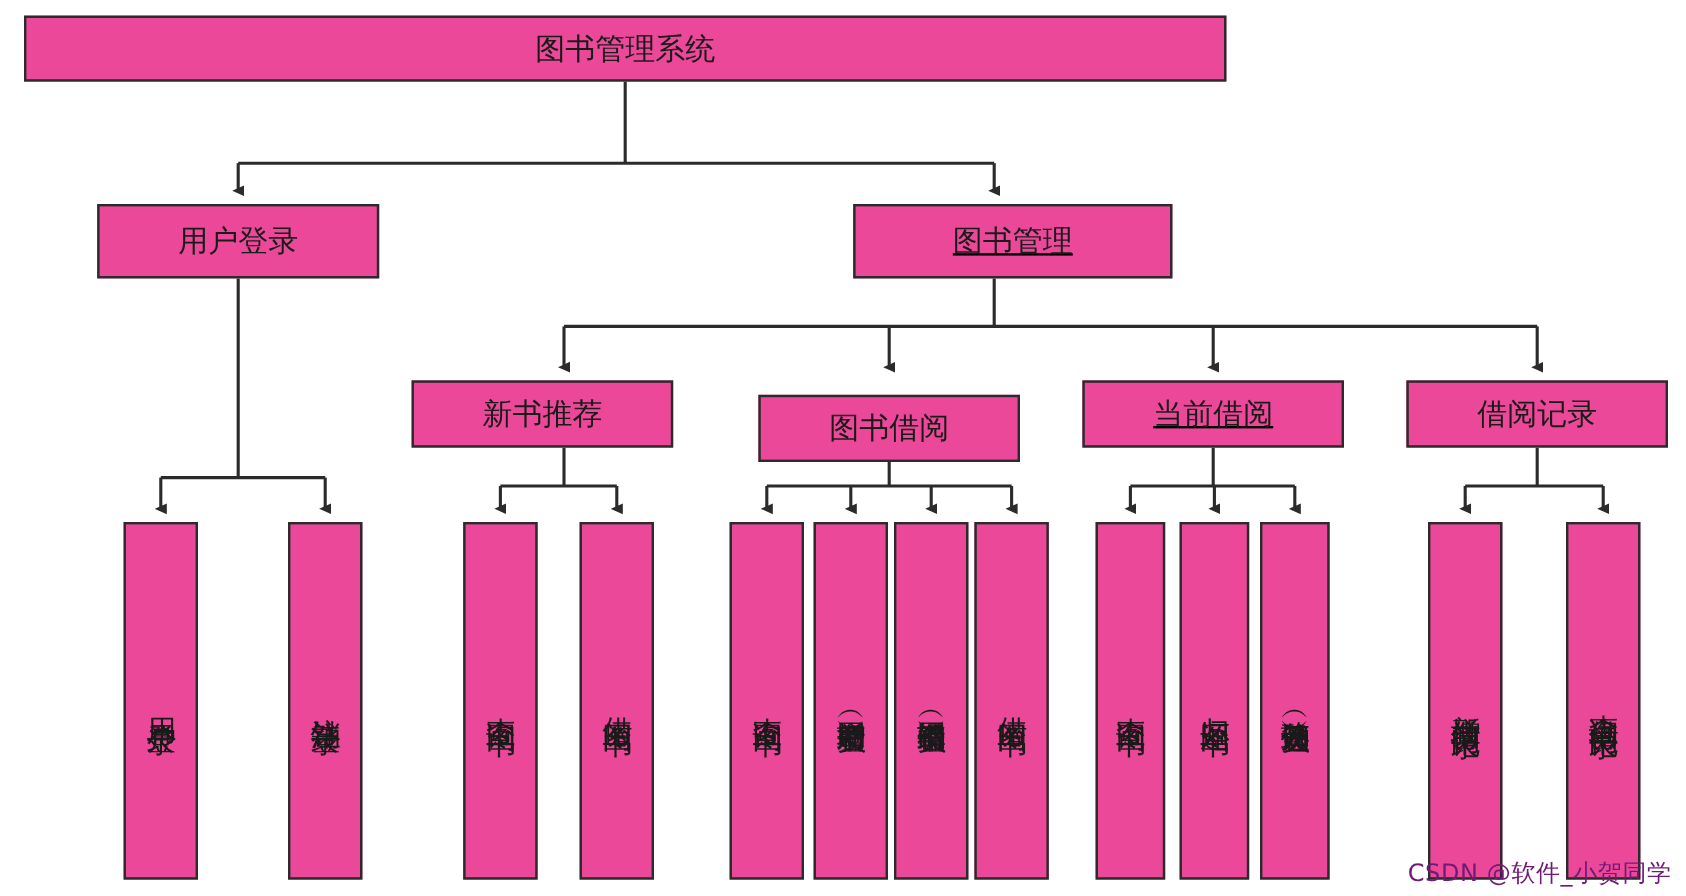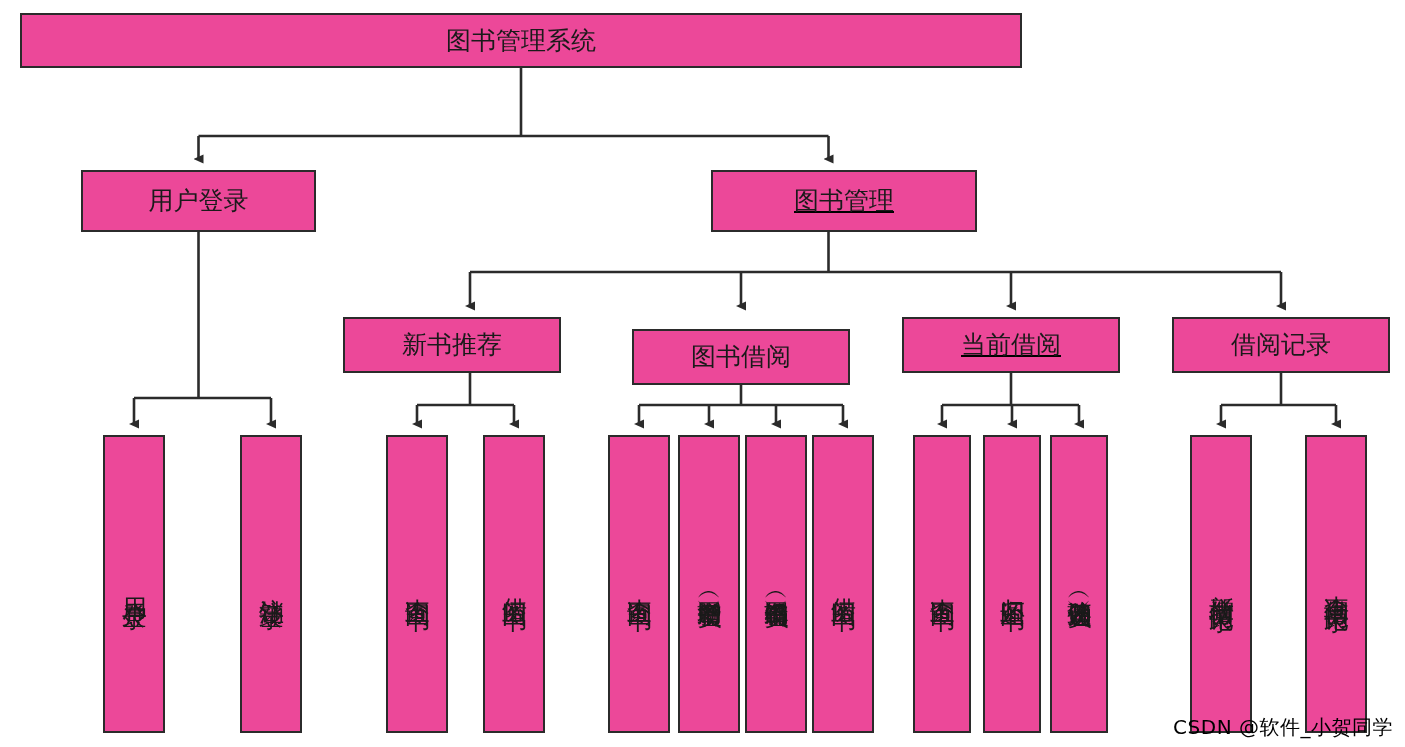--- a/index.html
+++ b/index.html
@@ -55,21 +55,21 @@
   }
   .node.vertical.tight .node-label {
     font-size: 24px;
     letter-spacing: 0.5px;
   }
   #watermark {
     position: absolute;
     right: 12px;
     bottom: 6px;
     font-size: 20px;
-    color: #000000;
+    color: #701a75;
     z-index: 5;
     white-space: nowrap;
     letter-spacing: 0.5px;
   }
 </style>
 </head>
 <body>
 
 <div id="diagram-root">
 

